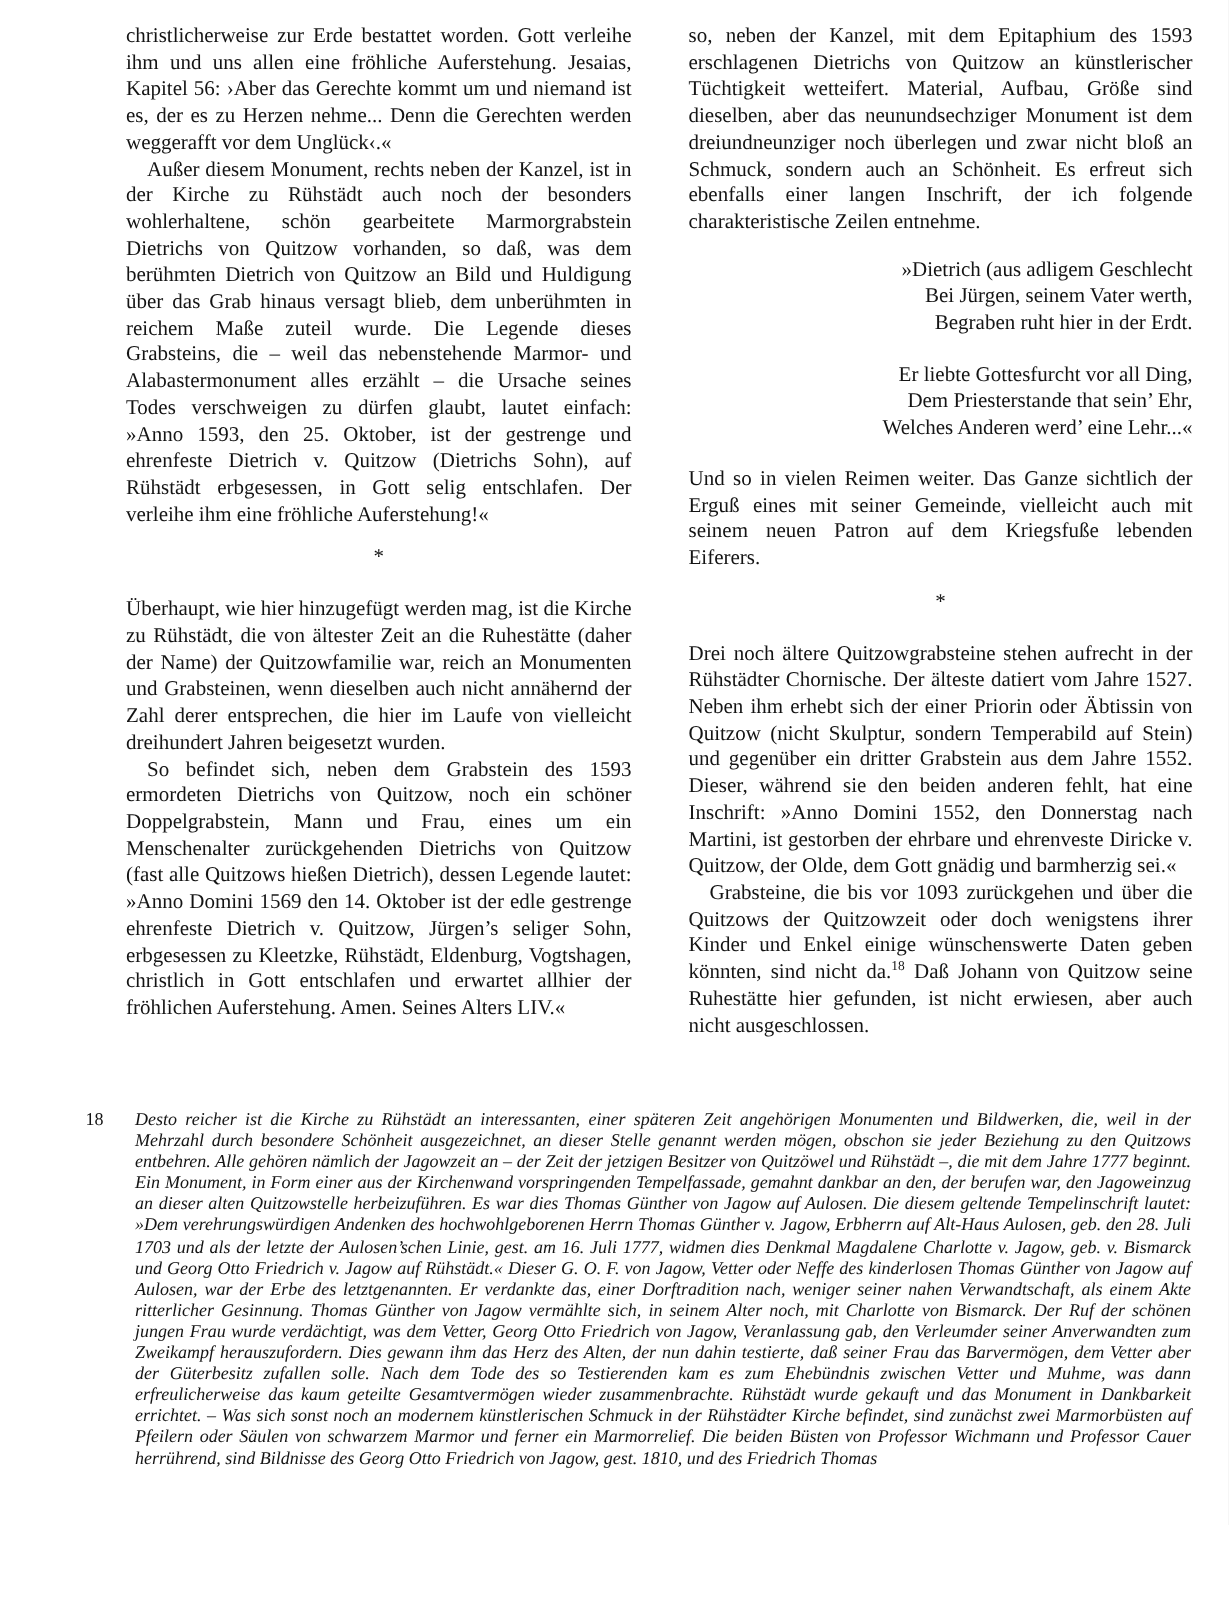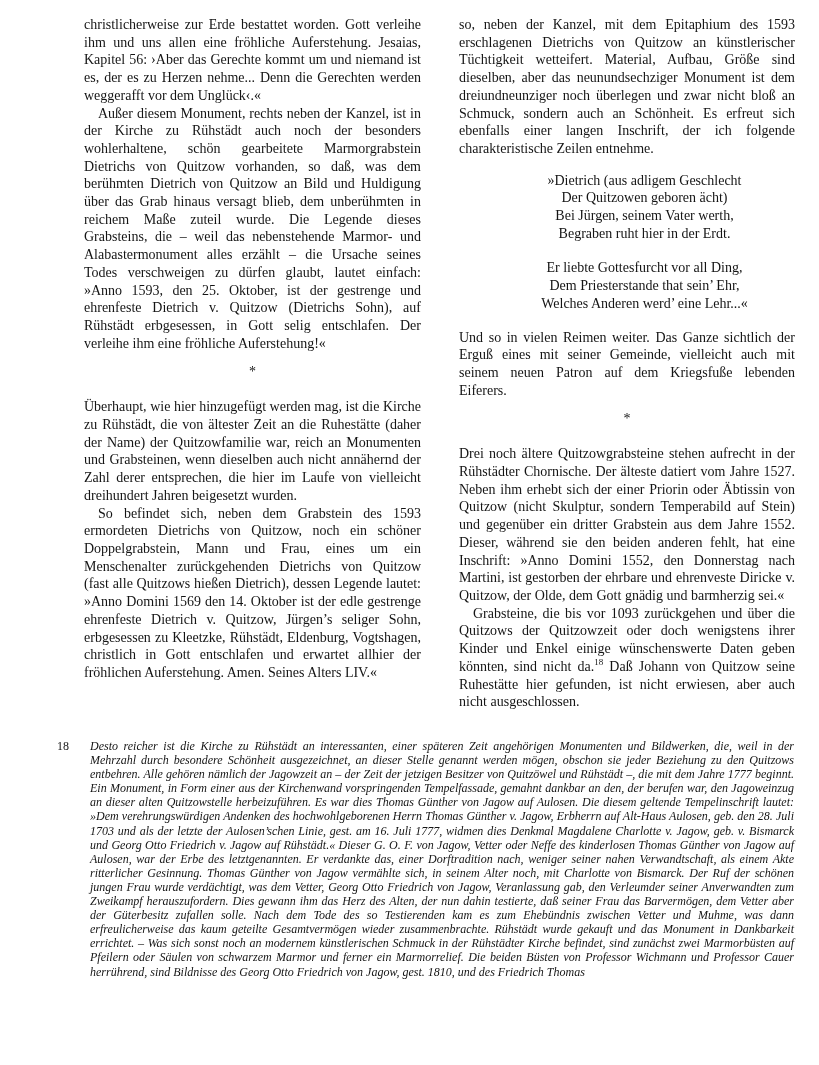--- a/index.html
+++ b/index.html
@@ -29,21 +29,21 @@
   .col p.indent { text-indent: 14px; }
   .separator {
     text-align: center;
     text-indent: 0;
     margin: 13px 0 19px 0;
     font-size: 14px;
     line-height: 14px;
   }
   .verse {
     margin: 14px 0 14px 35px;
-    text-align: center;
+    text-align: right;
   }
   .verse .stanza { margin: 0 0 17px 0; }
   .verse .stanza:last-child { margin-bottom: 16px; }
   .verse .vline { text-indent: 0; }
   sup.fn-ref {
     font-size: 9px;
     line-height: 0;
     vertical-align: super;
   }
   .footnote {
@@ -87,21 +87,20 @@
     <p class="noindent">Überhaupt, wie hier hinzugefügt werden mag, ist die Kirche zu Rühstädt, die von ältester Zeit an die Ruhestätte (daher der Name) der Quitzowfamilie war, reich an Monumenten und Grabsteinen, wenn dieselben auch nicht annähernd der Zahl derer entsprechen, die hier im Laufe von vielleicht dreihundert Jahren beigesetzt wurden.</p>
     <p class="indent">So befindet sich, neben dem Grabstein des 1593 ermordeten Dietrichs von Quitzow, noch ein schöner Doppelgrabstein, Mann und Frau, eines um ein Menschenalter zurückgehenden Dietrichs von Quitzow (fast alle Quitzows hießen Dietrich), dessen Legende lautet: »Anno Domini 1569 den 14. Oktober ist der edle gestrenge ehrenfeste Dietrich v. Quitzow, Jürgen’s seliger Sohn, erbgesessen zu Kleetzke, Rühstädt, Eldenburg, Vogtshagen, christlich in Gott entschlafen und erwartet allhier der fröhlichen Auferstehung. Amen. Seines Alters LIV.«</p>
   </div>
 
   <div class="col col-right">
     <p class="noindent">so, neben der Kanzel, mit dem Epitaphium des 1593 erschlagenen Dietrichs von Quitzow an künstlerischer Tüchtigkeit wetteifert. Material, Aufbau, Größe sind dieselben, aber das neunundsechziger Monument ist dem dreiundneunziger noch überlegen und zwar nicht bloß an Schmuck, sondern auch an Schönheit. Es erfreut sich ebenfalls einer langen Inschrift, der ich folgende charakteristische Zeilen entnehme.</p>
 
     <div class="verse">
       <div class="stanza">
         <div class="vline">»Dietrich (aus adligem Geschlecht</div>
-        <div class="vline">Der Quitzowen geboren ächt)</div>
         <div class="vline">Bei Jürgen, seinem Vater werth,</div>
         <div class="vline">Begraben ruht hier in der Erdt.</div>
       </div>
       <div class="stanza">
         <div class="vline">Er liebte Gottesfurcht vor all Ding,</div>
         <div class="vline">Dem Priesterstande that sein’ Ehr,</div>
         <div class="vline">Welches Anderen werd’ eine Lehr...«</div>
       </div>
     </div>
 

